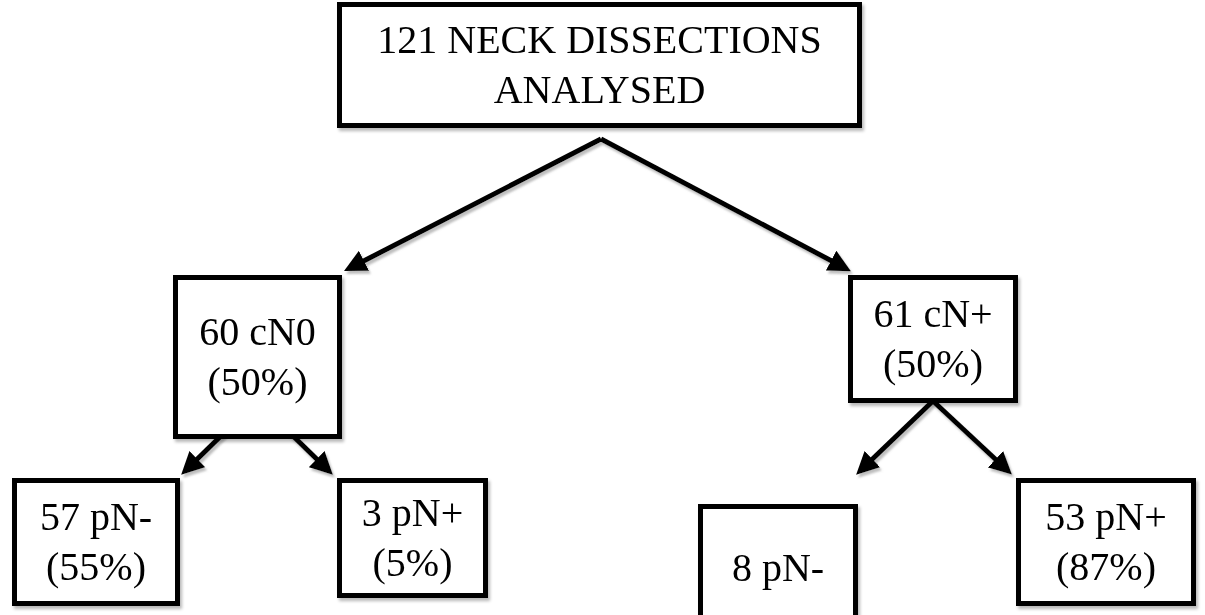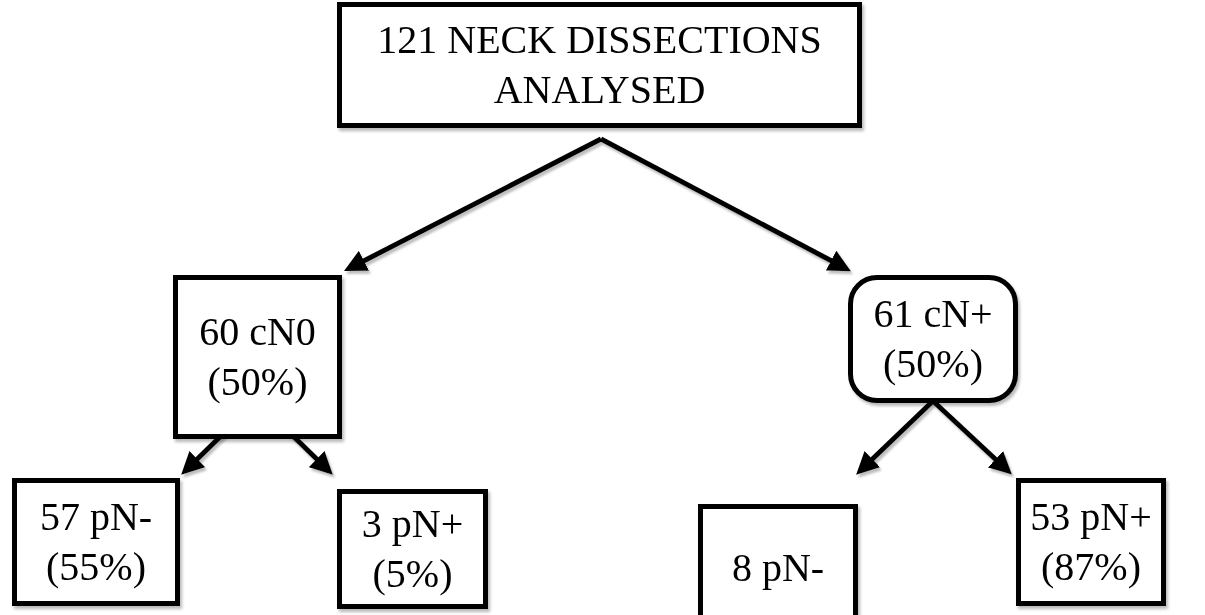--- a/index.html
+++ b/index.html
@@ -34,25 +34,25 @@
     justify-content: center;
     text-align: center;
     font-size: 40px;
     line-height: 1.25;
     box-shadow: 2px 3px 3px rgba(0,0,0,0.28);
   }
   .node span { display: block; white-space: nowrap; }
 
   .node-root   { left: 337px; top: 2px;  width: 525px; height: 126px; }
   .node-cn0    { left: 173px; top: 275px; width: 169px; height: 164px; }
-  .node-cnp    { left: 848px; top: 275px; width: 170px; height: 128px; border-radius: 29px; }
+  .node-cnp    { left: 848px; top: 275px; width: 170px; height: 128px; }
   .node-b1     { left: 12px;  top: 478px; width: 168px; height: 128px; }
-  .node-b2     { left: 337px; top: 489px; width: 151px; height: 120px; }
+  .node-b2     { left: 337px; top: 478px; width: 151px; height: 120px; }
   .node-b3     { left: 698px; top: 504px; width: 160px; height: 128px; }
-  .node-b4     { left: 1016px; top: 478px; width: 150px; height: 128px; }
+  .node-b4     { left: 1016px; top: 478px; width: 180px; height: 128px; }
 </style>
 </head>
 <body>
 
 <div class="canvas">
 
   <svg class="arrow-layer" viewBox="0 0 1205 615" xmlns="http://www.w3.org/2000/svg">
     <defs>
       <marker id="ah" viewBox="0 0 10 10" refX="7" refY="5" markerWidth="4.5" markerHeight="4.5" orient="auto">
         <path d="M0,0 L10,5 L0,10 Z" fill="#000000"></path>

